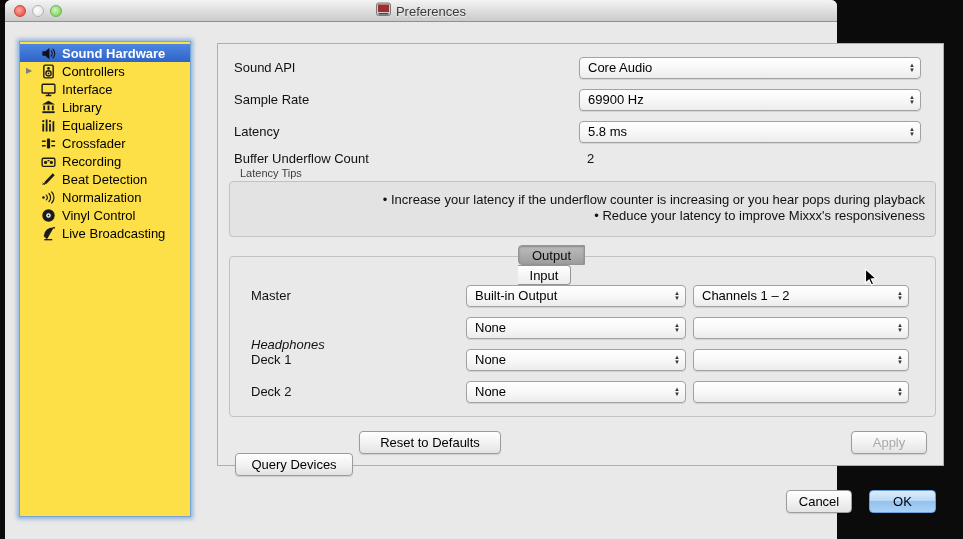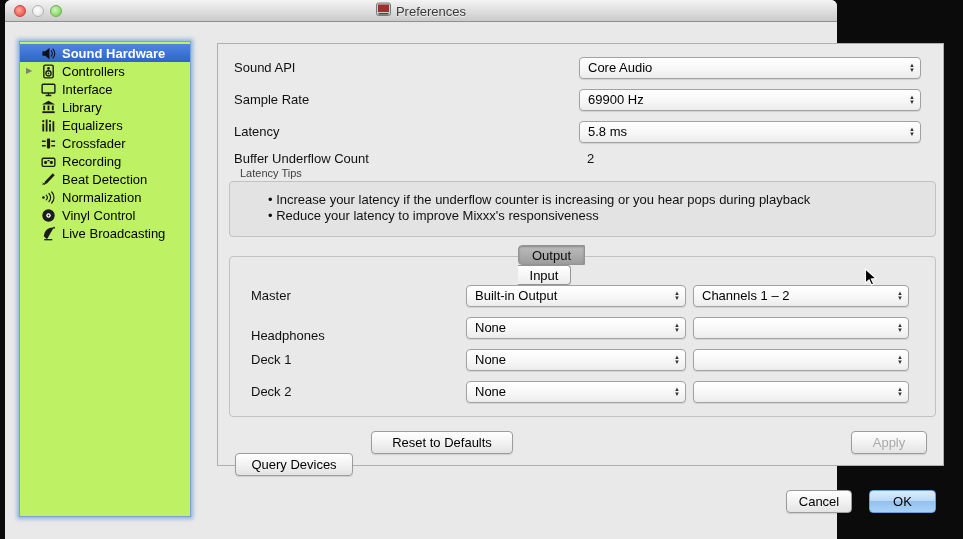--- a/index.html
+++ b/index.html
@@ -16,21 +16,21 @@
   .tl { position:absolute; top:5px; width:12px; height:12px; border-radius:50%; }
   .tl-red    { left:9px;  background:radial-gradient(circle at 4px 4px,#ffa99f,#ee6156 65%,#d3402f); border:1px solid #c5473a; }
   .tl-yellow { left:27px; background:radial-gradient(circle at 4px 4px,#ffffff,#e9e9e9 65%,#cfcfcf); border:1px solid #b2b2b2; }
   .tl-green  { left:45px; background:radial-gradient(circle at 4px 4px,#d2f4c2,#8ade66 65%,#58b43a); border:1px solid #74ad58; }
   .title-wrap { position:absolute; left:0; right:0; top:0; height:22px;
                 display:flex; align-items:center; justify-content:center; gap:5px; }
   .title-text { font-size:13px; color:#3a3a3a; text-shadow:0 1px 0 rgba(255,255,255,.65); }
 
   
   .sidebar { position:absolute; left:14px; top:41px; width:172px; height:476px;
-             background:#bef264; border:1px solid #79a2d5;
+             background:#fde047; border:1px solid #79a2d5;
              box-shadow:0 0 4px 2px rgba(104,156,216,.7); padding-top:2px; }
   .sb-item { height:18px; display:flex; align-items:center; font-size:13px; color:#000; }
   .sb-item.selected { background:linear-gradient(#4f86e0,#2e63c9); color:#fff; font-weight:bold; }
   .sb-disc { width:17px; padding-left:6px; font-size:8px; color:#7d7d7d; line-height:18px; }
   .sb-icon { width:22px; display:flex; justify-content:center; align-items:center; }
   .sb-icon svg { width:15px; height:15px; }
   .sb-label { margin-left:3px; white-space:nowrap; }
 
   
   .panel { position:absolute; left:212px; top:43px; width:727px; height:423px;
@@ -246,21 +246,21 @@
       <span class="sel-arrows">
           <span>▲</span>
           <span>▼</span>
         </span>
     </div>
 
     <div class="flabel" style="left:16px; top:104px;">Buffer Underflow Count</div>
     <div class="flabel" style="left:369px; top:104px;">2</div>
 
     <div class="tips-label" style="left:22px; top:123px;">Latency Tips</div>
-    <div class="tips-box" style="left:11px; top:137px; width:707px; height:56px;">
+    <div class="tips-box" style="left:11px; top:137px; width:707px; height:56px;text-align:right;">
       <div class="tip-line">• Increase your latency if the underflow counter is increasing or you hear pops during playback</div>
       <div class="tip-line">• Reduce your latency to improve Mixxx's responsiveness</div>
     </div>
 
     <div class="tabs" style="left:300px; top:201px;flex-direction:column;">
       <div class="tab tab-output">Output</div>
       <div class="tab tab-input">Input</div>
     </div>
     <div class="tab-box" style="left:11px; top:212px; width:707px; height:161px;"></div>
 
@@ -273,21 +273,21 @@
         </span>
     </div>
     <div class="mac-select" style="left:475px; top:241px; width:216px; z-index:2;">
       <span>Channels 1 – 2</span>
       <span class="sel-arrows">
           <span>▲</span>
           <span>▼</span>
         </span>
     </div>
 
-    <div class="flabel" style="left:33px; top:281px; z-index:2;">Headphones</div>
+    <div class="flabel" style="left:33px; top:290px; z-index:2;font-style:italic;">Headphones</div>
     <div class="mac-select" style="left:248px; top:273px; width:220px; z-index:2;">
       <span>None</span>
       <span class="sel-arrows">
           <span>▲</span>
           <span>▼</span>
         </span>
     </div>
     <div class="mac-select" style="left:475px; top:273px; width:216px; z-index:2;">
       <span></span>
       <span class="sel-arrows">
@@ -322,21 +322,21 @@
     </div>
     <div class="mac-select" style="left:475px; top:337px; width:216px; z-index:2;">
       <span></span>
       <span class="sel-arrows">
           <span>▲</span>
           <span>▼</span>
         </span>
     </div>
 
     <div class="btn" style="left:17px; top:409px; width:118px;">Query Devices</div>
-    <div class="btn" style="left:141px; top:387px; width:142px;margin-left:12px;">Reset to Defaults</div>
+    <div class="btn" style="left:141px; top:387px; width:142px;">Reset to Defaults</div>
     <div class="btn btn-disabled" style="left:633px; top:387px; width:76px;">Apply</div>
   </div>
 
   <div class="btn" style="left:781px; top:490px; width:66px;">Cancel</div>
   <div class="btn btn-default" style="left:864px; top:490px; width:67px;">OK</div>
 
 </div>
 
 <div class="cursor">
   <svg width="14" height="20" viewBox="0 0 14 20">

